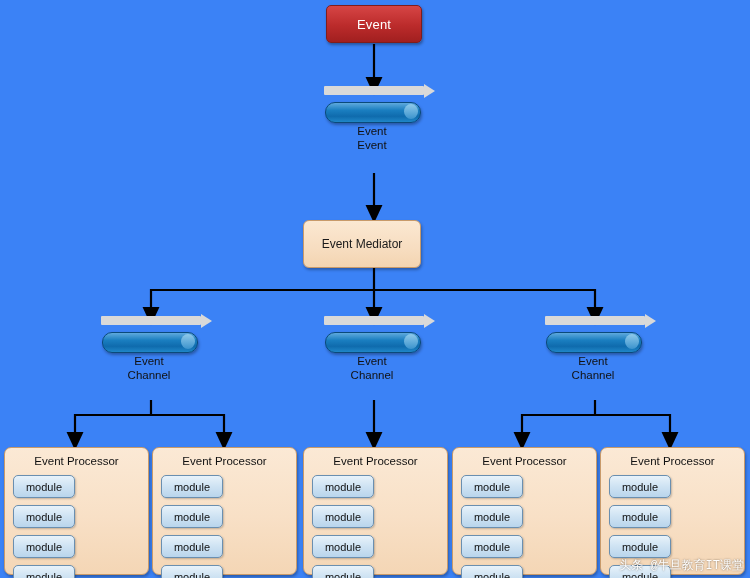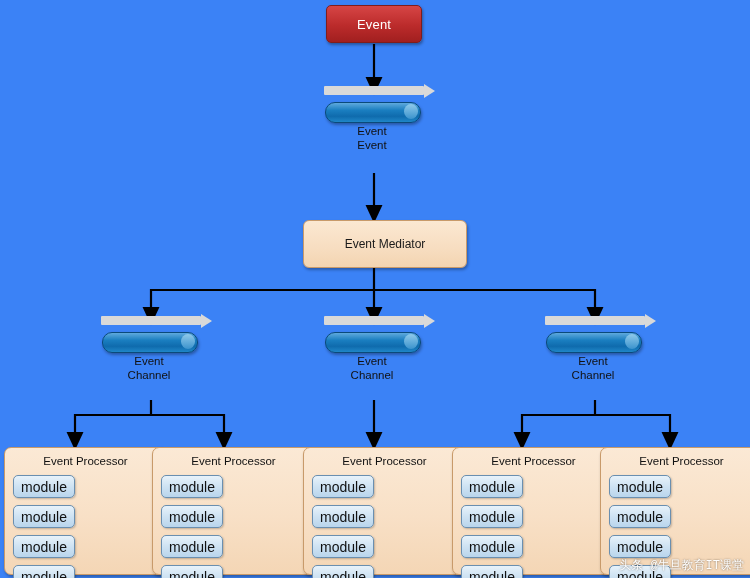--- a/index.html
+++ b/index.html
@@ -35,21 +35,21 @@
     color: #ffffff;
     font-size: 13px;
     display: flex;
     align-items: center;
     justify-content: center;
     letter-spacing: .2px;
   }
 
   
   .mediator-box {
-    width: 164px;
+    width: 118px;
     height: 48px;
     left: 303px;
     top: 220px;
     border: 1px solid #c89a6a;
     border-radius: 6px;
     background: linear-gradient(to bottom, #fbe8d2 0%, #f7ddc0 60%, #f3d4b1 100%);
     box-shadow: 1px 2px 3px rgba(0,0,0,0.30);
     color: #1a1a1a;
     font-size: 12px;
     display: flex;
@@ -108,21 +108,20 @@
   
   .processor {
     position: absolute;
     width: 143px;
     height: 126px;
     top: 447px;
     border: 1px solid #c89a6a;
     border-radius: 7px;
     background: linear-gradient(to bottom, #fbe9d5 0%, #f8e0c6 55%, #f4d6b5 100%);
     box-shadow: 1px 2px 3px rgba(0,0,0,0.30);
-    padding-left: 18px;
   }
   .processor-title {
     position: absolute;
     top: 7px;
     left: 0;
     width: 100%;
     text-align: center;
     font-size: 11.5px;
     color: #111111;
   }
@@ -135,21 +134,21 @@
     flex-wrap: wrap;
     gap: 7px 6px;
   }
   .module {
     width: 60px;
     height: 21px;
     border-radius: 5px;
     border: 1px solid #6a8fb0;
     background: linear-gradient(to bottom, #e8f2fa 0%, #cfe3f3 48%, #b9d5ec 100%);
     box-shadow: 1px 1px 2px rgba(0,0,0,0.22);
-    font-size: 14px;
+    font-size: 11px;
     color: #111111;
     display: flex;
     align-items: center;
     justify-content: center;
   }
 
   
   .conn { position: absolute; left: 0; top: 0; width: 750px; height: 578px; pointer-events: none; }
 
   

